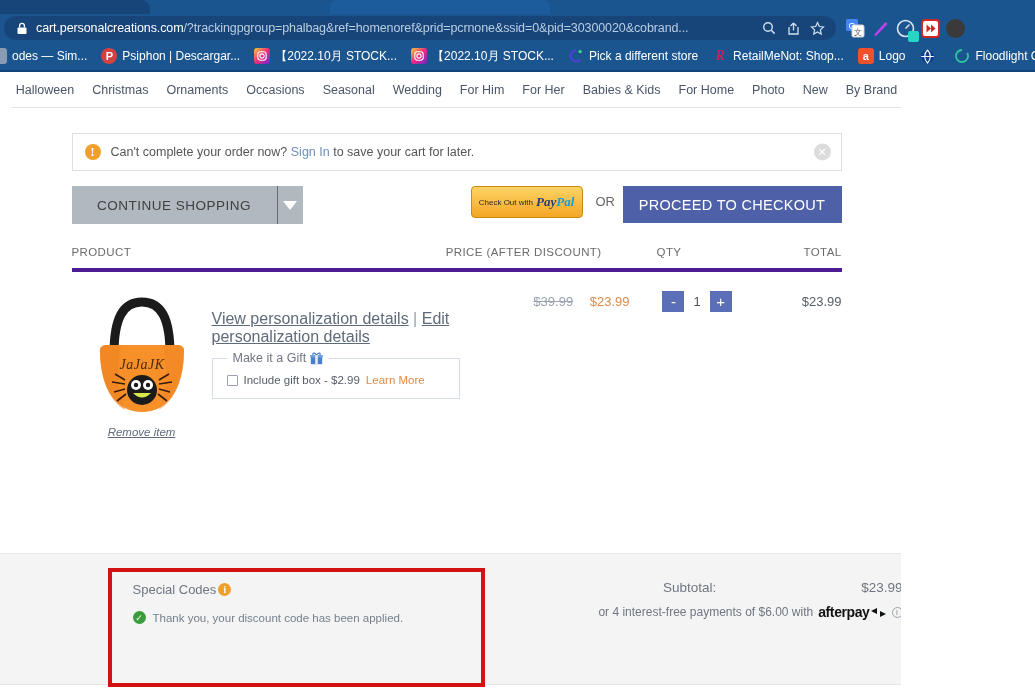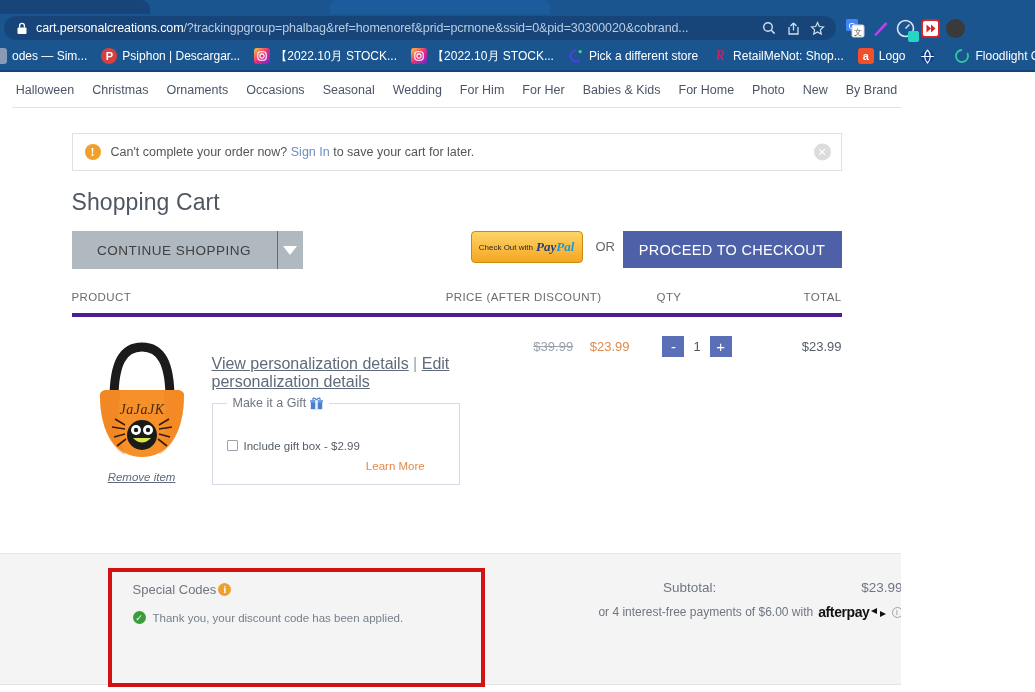--- a/index.html
+++ b/index.html
@@ -142,21 +142,21 @@
     position: relative;
   }
   .gift-legend {
     position: absolute; top: -8px; left: 14px; background: #fff; padding: 0 6px;
     font-size: 12.5px; color: #6f7681; display: flex; align-items: center; gap: 4px;
   }
   .gift-opt { display: flex; align-items: center; gap: 6px; font-size: 11.5px; color: #555d68; margin-top: 3px; }
   .gift-opt + .gift-opt { margin-top: 11px; }
   .cbx { width: 11px; height: 11px; border: 1px solid #9aa2ad; background: #fff; flex: 0 0 auto; border-radius: 1px; }
   .new-badge { color: #3f5fc0; font-weight: bold; font-size: 10px; font-style: italic; letter-spacing: -0.3px; }
-  .learn-more { color: #e08a4a; margin-top: 41px; }
+  .learn-more { color: #e08a4a; }
 
   .prod-price-col { flex: 0 0 170px; text-align: right; padding-top: 4px; font-size: 13px; }
   .price-old { color: #9aa2ad; text-decoration: line-through; }
   .price-new { color: #e08a4a; margin-left: 13px; }
   .prod-qty-col { flex: 0 0 135px; display: flex; align-items: flex-start; justify-content: center; gap: 9px; padding-top: 1px; }
   .qty-btn {
     width: 22px; height: 21px; background: #5a6fb8; color: #fff; font-size: 15px;
     display: flex; align-items: center; justify-content: center; border: none; line-height: 1;
   }
   .qty-val { font-size: 13px; color: #555; padding-top: 3px; }
@@ -364,21 +364,20 @@
   </nav>
 
   <div class="container">
 
     <div id="alert-bar">
       <span class="alert-ico">!</span>
       <span class="alert-text"><span>Can't complete your order now? </span><a>Sign In</a><span> to save your cart for later.</span></span>
       <span class="alert-close">✕</span>
     </div>
 
-    <h1 id="cart-title">Shopping Cart</h1>
 
     <div id="action-row">
       <div id="continue-shopping">CONTINUE SHOPPING</div>
       <div id="continue-dropdown">
         <span class="caret-down"></span>
       </div>
       <div id="paypal-btn">
         <span>Check Out with</span>
         <span class="pp-pal"><span class="pp-pay">Pay</span><span class="pp-pal2">Pal</span></span>
       </div>

